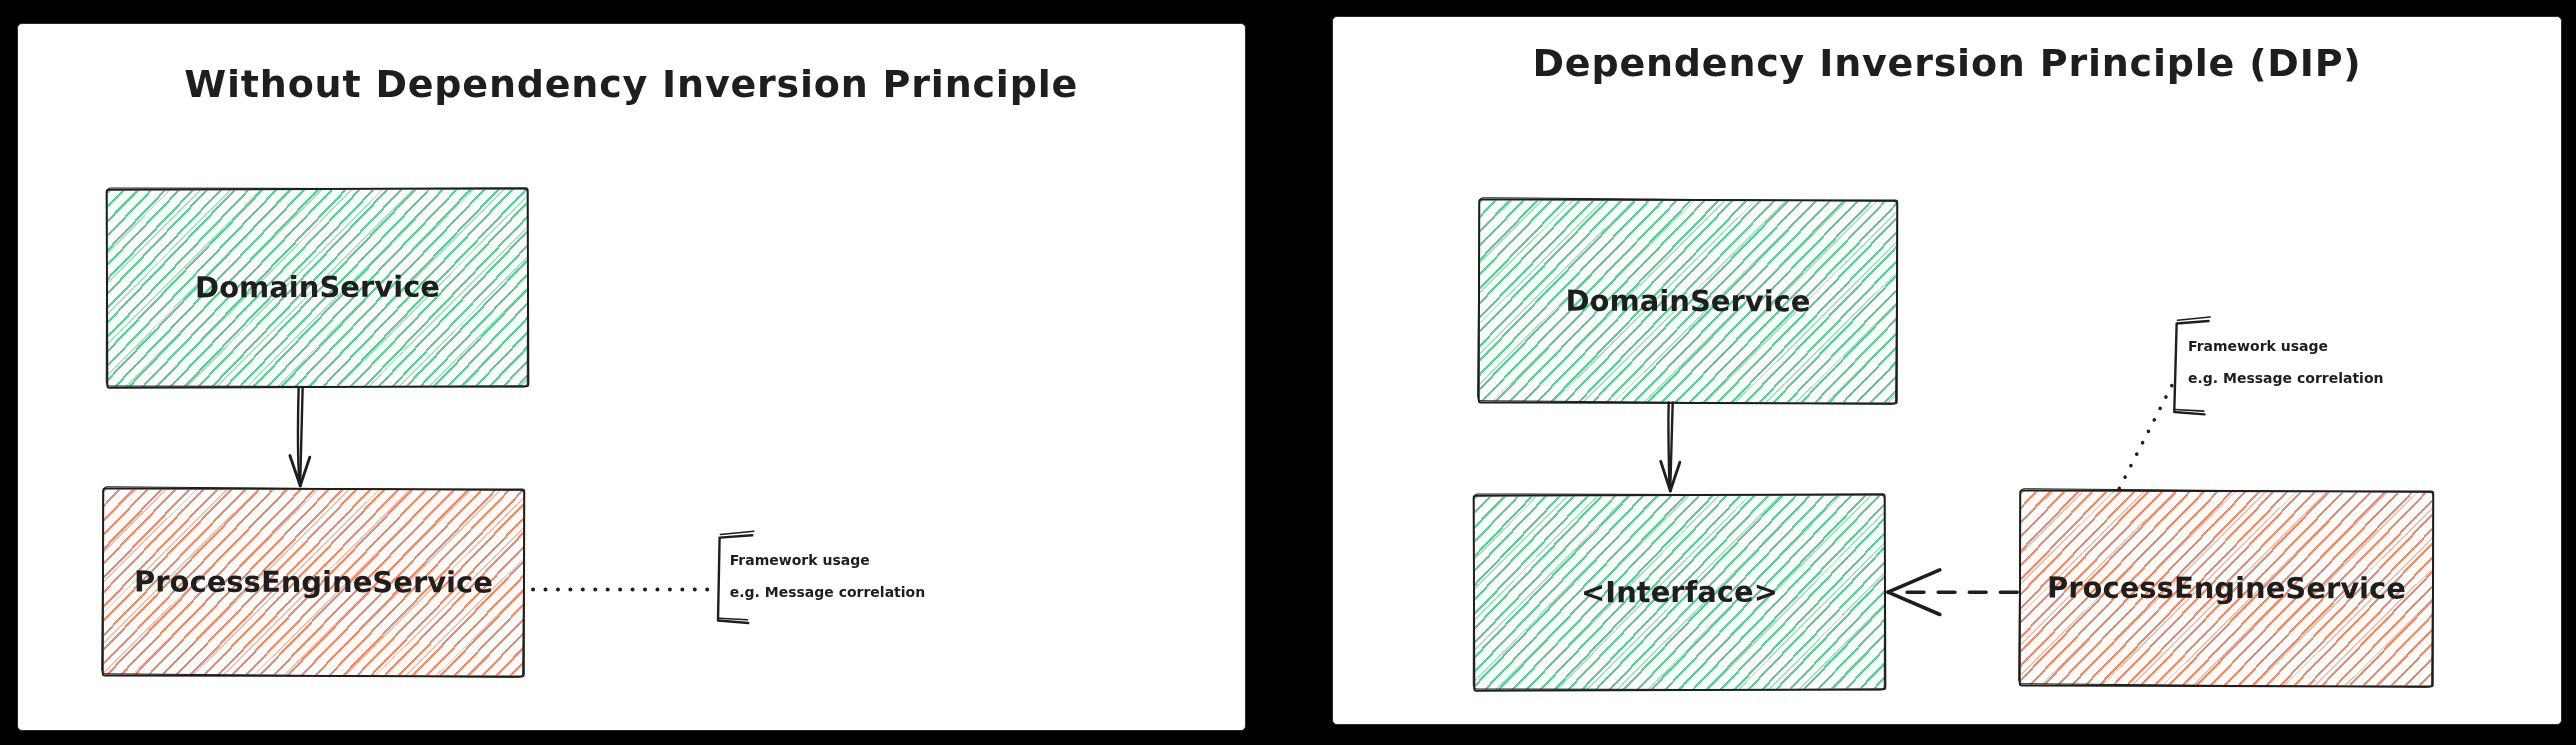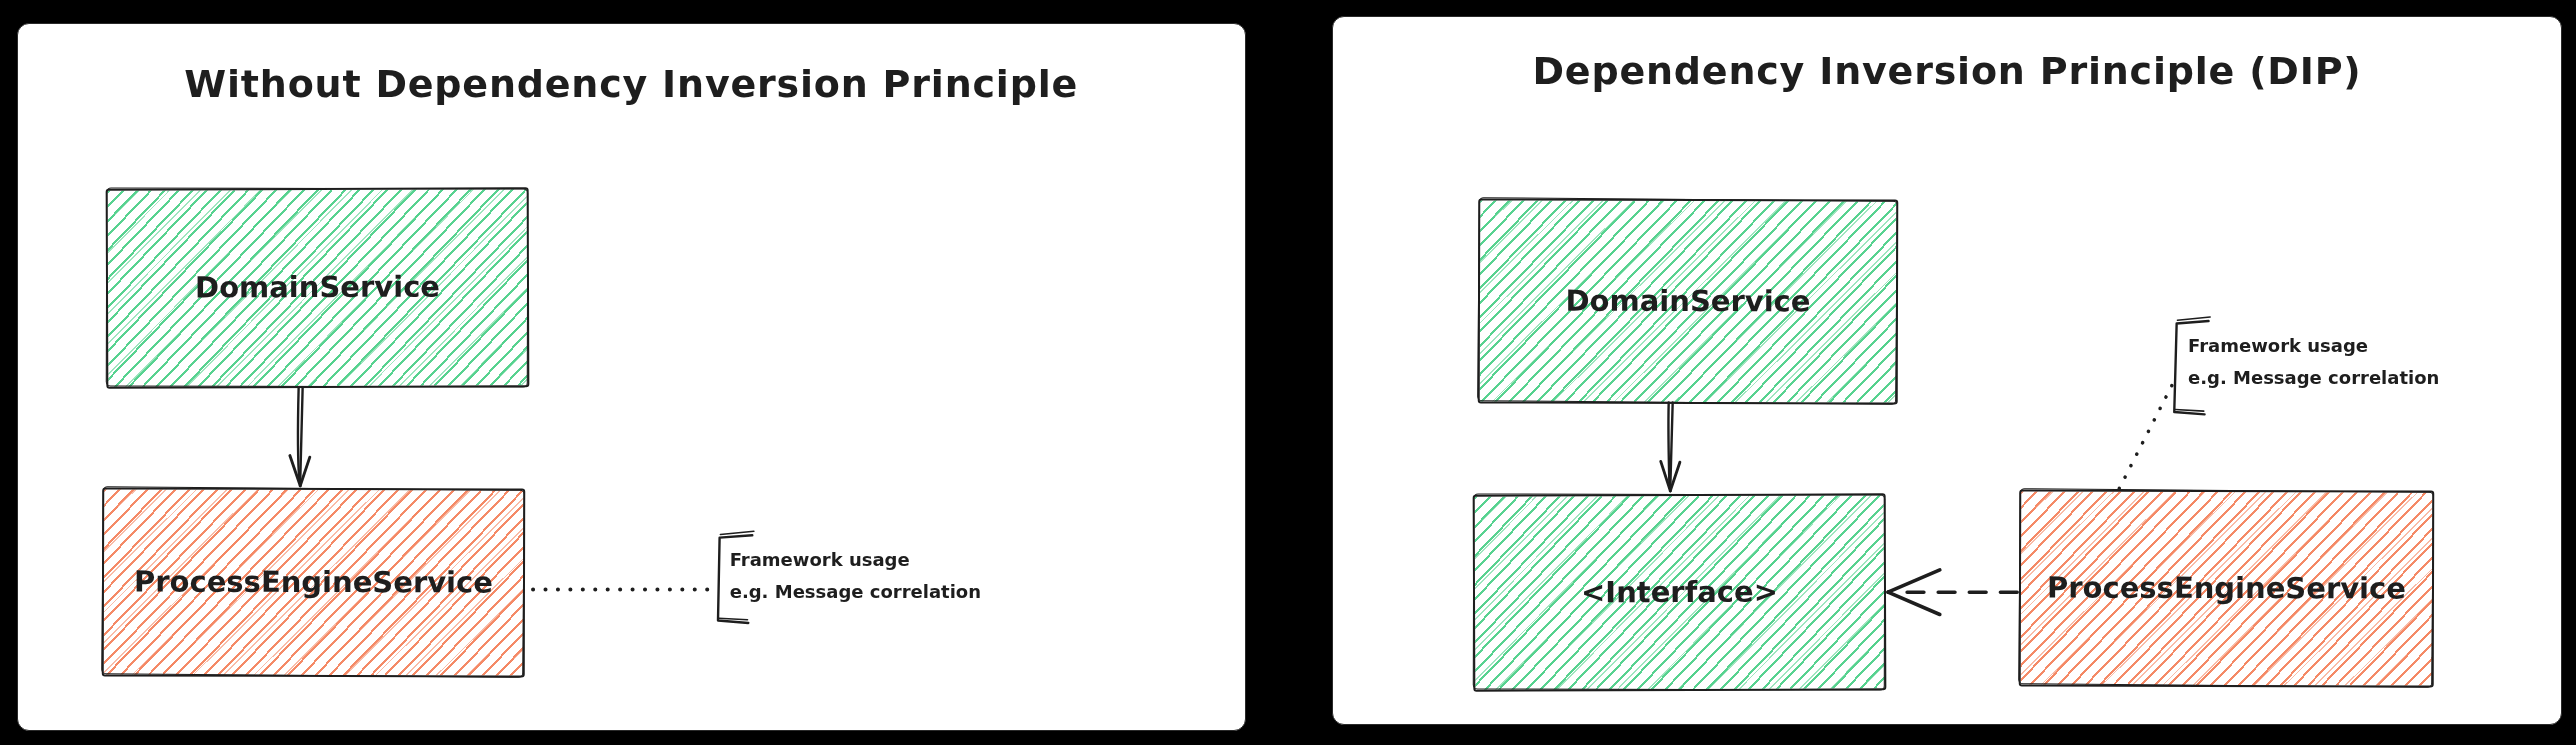--- a/index.html
+++ b/index.html
@@ -1,39 +1,39 @@
 <!DOCTYPE html>
 <html style="font-size:12.8px"><head>
 <meta charset="utf-8">
 <style>
   html,body{margin:0;padding:0;background:#000;}
   #stage{position:relative;width:2576px;height:746px;background:#000;overflow:hidden;
          font-family:"DejaVu Sans","Liberation Sans",sans-serif;color:#1e1e1e;}
-  .panel{position:absolute;background:#fff;border:1.6px solid #2a2a2a;border-radius:12px;}
+  .panel{position:absolute;background:#fff;border:1.6px solid #2a2a2a;border-radius:5px;}
   #left-panel{left:16.7px;top:23px;width:1227px;height:706px;}
   #right-panel{left:1332px;top:16px;width:1228px;height:707px;}
   .panel-title{position:absolute;left:0;right:0;text-align:center;font-size:38px;font-weight:700;
                letter-spacing:0.8px;white-space:nowrap;}
   
   .node{position:absolute;border:2.8px solid #1e1e1e;border-radius:3.2px;
         display:flex;align-items:center;justify-content:center;text-align:center;
         font-size:29px;font-weight:700;line-height:1.5;}
   .node::before{content:"";position:absolute;inset:-1.6px;border:1.3px solid #1e1e1e;
         border-radius:4.8px;transform:rotate(.35deg);pointer-events:none;}
   .hatch-green{background:
       repeating-linear-gradient(135deg, rgba(79,208,138,.55) 0 1.3px, transparent 1.3px 21.5px),
       repeating-linear-gradient(134deg, rgba(79,208,138,.95) 0 2.1px, transparent 2.1px 10px),
       #fff;}
   .hatch-orange{background:
       repeating-linear-gradient(135deg, rgba(244,132,95,.55) 0 1.3px, transparent 1.3px 21.5px),
       repeating-linear-gradient(134deg, rgba(244,132,95,.95) 0 2.1px, transparent 2.1px 10px),
       #fff;}
   .rot-a{transform:rotate(-.2deg);} .rot-b{transform:rotate(.15deg);}
   .connector-layer{position:absolute;left:0;top:0;pointer-events:none;}
-  .annotation{position:absolute;font-size:18px;font-weight:700;line-height:32px;white-space:nowrap;}
+  .annotation{position:absolute;font-size:14px;font-weight:700;line-height:32px;white-space:nowrap;}
 </style>
 </head>
 <body>
 
 <div id="stage">
 
   <div id="left-panel" class="panel">
     <div class="panel-title" style="top:38px;">Without Dependency Inversion Principle</div>
 
     <div class="node hatch-green rot-a" style="left:88px;top:164px;width:419px;height:196px;">
@@ -61,21 +61,21 @@
       </g>
     </svg>
 
     <div class="annotation" style="left:712px;top:520px;">
       <div>Framework usage</div>
       <div>e.g. Message correlation</div>
     </div>
   </div>
 
   <div id="right-panel" class="panel">
-    <div class="panel-title" style="top:32px;text-align:center;">Dependency Inversion Principle (DIP)</div>
+    <div class="panel-title" style="top:24px;text-align:center;">Dependency Inversion Principle (DIP)</div>
 
     <div class="node hatch-green rot-b" style="left:145px;top:182px;width:416px;height:201px;">
       <span>DomainService</span>
     </div>
 
     <div class="node hatch-green rot-a" style="left:140px;top:477px;width:409px;height:193px;">
       <span>
         <span style="display:block">&lt;Interface&gt;</span>
       </span>
     </div>

